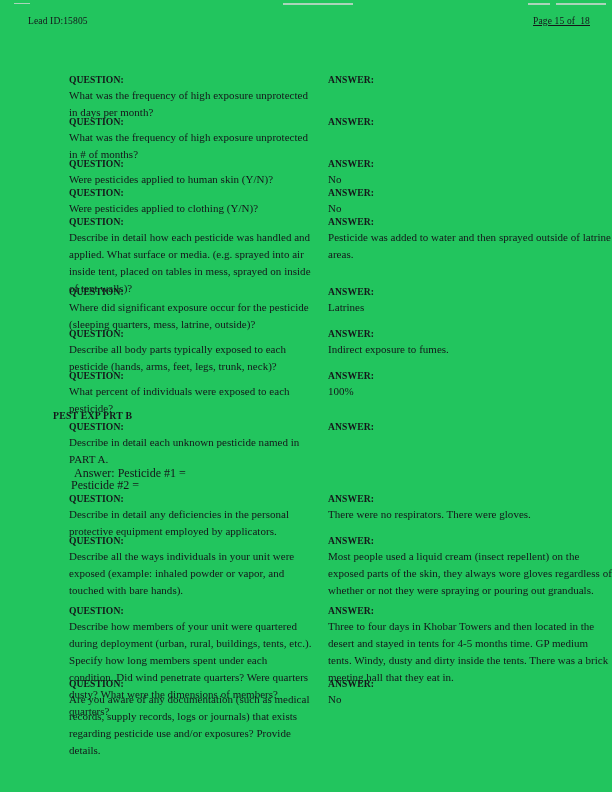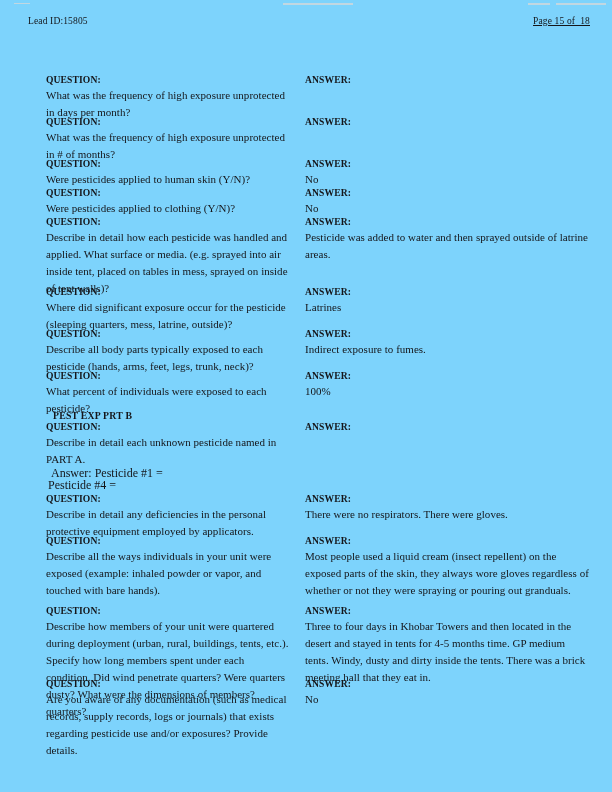--- a/index.html
+++ b/index.html
@@ -4,21 +4,21 @@
 <style>
   html, body {
     margin: 0;
     padding: 0;
     background: #ffffff;
   }
   .page {
     position: relative;
     width: 612px;
     height: 792px;
-    background: #7dd3fc;
+    background: #22c55e;
     font-family: "Liberation Serif", "DejaVu Serif", serif;
     color: #15161a;
     overflow: hidden;
   }
 
   
   .scan-artifact {
     position: absolute;
     top: 3px;
     height: 2px;
@@ -54,21 +54,21 @@
     bottom: 0;
   }
   .qa-row {
     position: absolute;
     left: 0;
     right: 0;
     display: flex;
   }
   .col-q {
     width: 245px;
-    margin-left: 46px;
+    margin-left: 69px;
     flex: 0 0 auto;
   }
   .col-a {
     width: 285px;
     margin-left: 14px;
     flex: 0 0 auto;
   }
   .lbl {
     font-weight: bold;
     font-size: 9.6px;
@@ -193,21 +193,21 @@
           <div class="lbl">ANSWER:</div>
           <div class="txt">100%</div>
         </div>
       </div>
       <div class="qa-row" style="top: 347px;">
         <div class="col-q">
           <div class="lbl">QUESTION:</div>
           <div class="txt">Describe in detail each unknown pesticide named in PART A.</div>
           <div class="pest-list">
             <div class="pl-first">Answer:  Pesticide #1 =</div>
-            <div class="pl-rest">Pesticide #4 =</div>
+            <div class="pl-rest">Pesticide #2 =</div>
           </div>
         </div>
         <div class="col-a">
           <div class="lbl">ANSWER:</div>
           <div class="txt"></div>
         </div>
       </div>
       <div class="qa-row" style="top: 419px;">
         <div class="col-q">
           <div class="lbl">QUESTION:</div>

